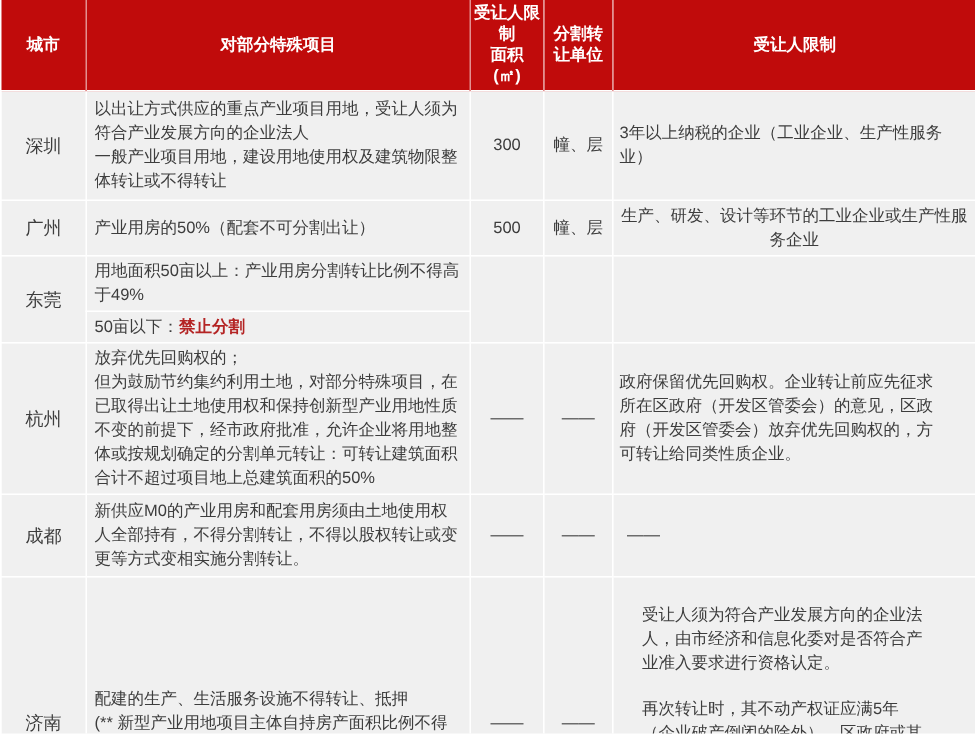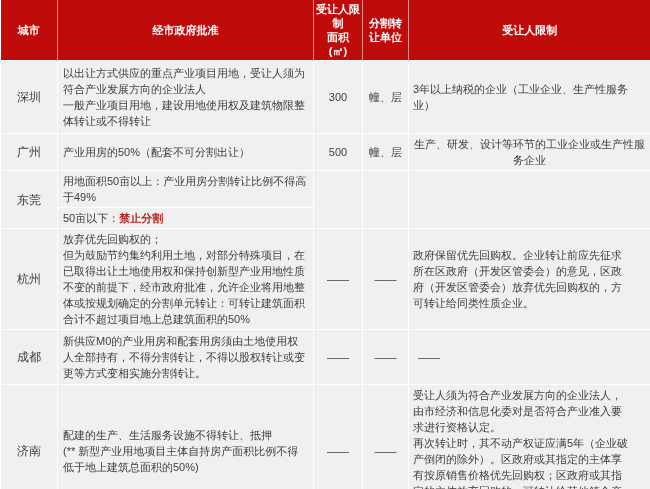--- a/index.html
+++ b/index.html
@@ -34,21 +34,21 @@
     background:var(--row-bg);
     border:1px solid var(--border);
     vertical-align:middle;
     padding:2px 3px;
   }
   td.city{text-align:center;font-size:12px;padding:2px 1px;}
   td.ratio{text-align:left;padding:2px 4px 2px 5px;}
   td.ratio p{margin:0;}
   td.center{text-align:center;padding:2px 1px;}
   td.restr{text-align:left;padding:2px 20px 2px 4px;}
-  td.restr p{margin:0;}
+  td.restr p{margin:15px;}
   td.restr-center{text-align:center;padding:2px 2px;}
   td.dash-left{text-align:left;padding-left:9px;}
   .accent{color:var(--accent);font-weight:bold;}
   tr.h-head{height:45px;}
   tr.h-sz{height:73px;}
   tr.h-gz{height:34px;}
   tr.h-dg1{height:33px;}
   tr.h-dg2{height:20px;}
   tr.h-hz{height:98px;}
   tr.h-cd{height:55px;}
@@ -61,21 +61,21 @@
   <colgroup>
     <col style="width:57px">
     <col style="width:256px">
     <col style="width:49px">
     <col style="width:46px">
     <col style="width:242px">
   </colgroup>
   <thead>
     <tr class="h-head">
       <th>城市</th>
-      <th>经市政府批准</th>
+      <th>对部分特殊项目</th>
       <th>受让人限制
 面积
 (㎡)</th>
       <th>分割转
 让单位</th>
       <th>受让人限制</th>
     </tr>
   </thead>
   <tbody>
 

